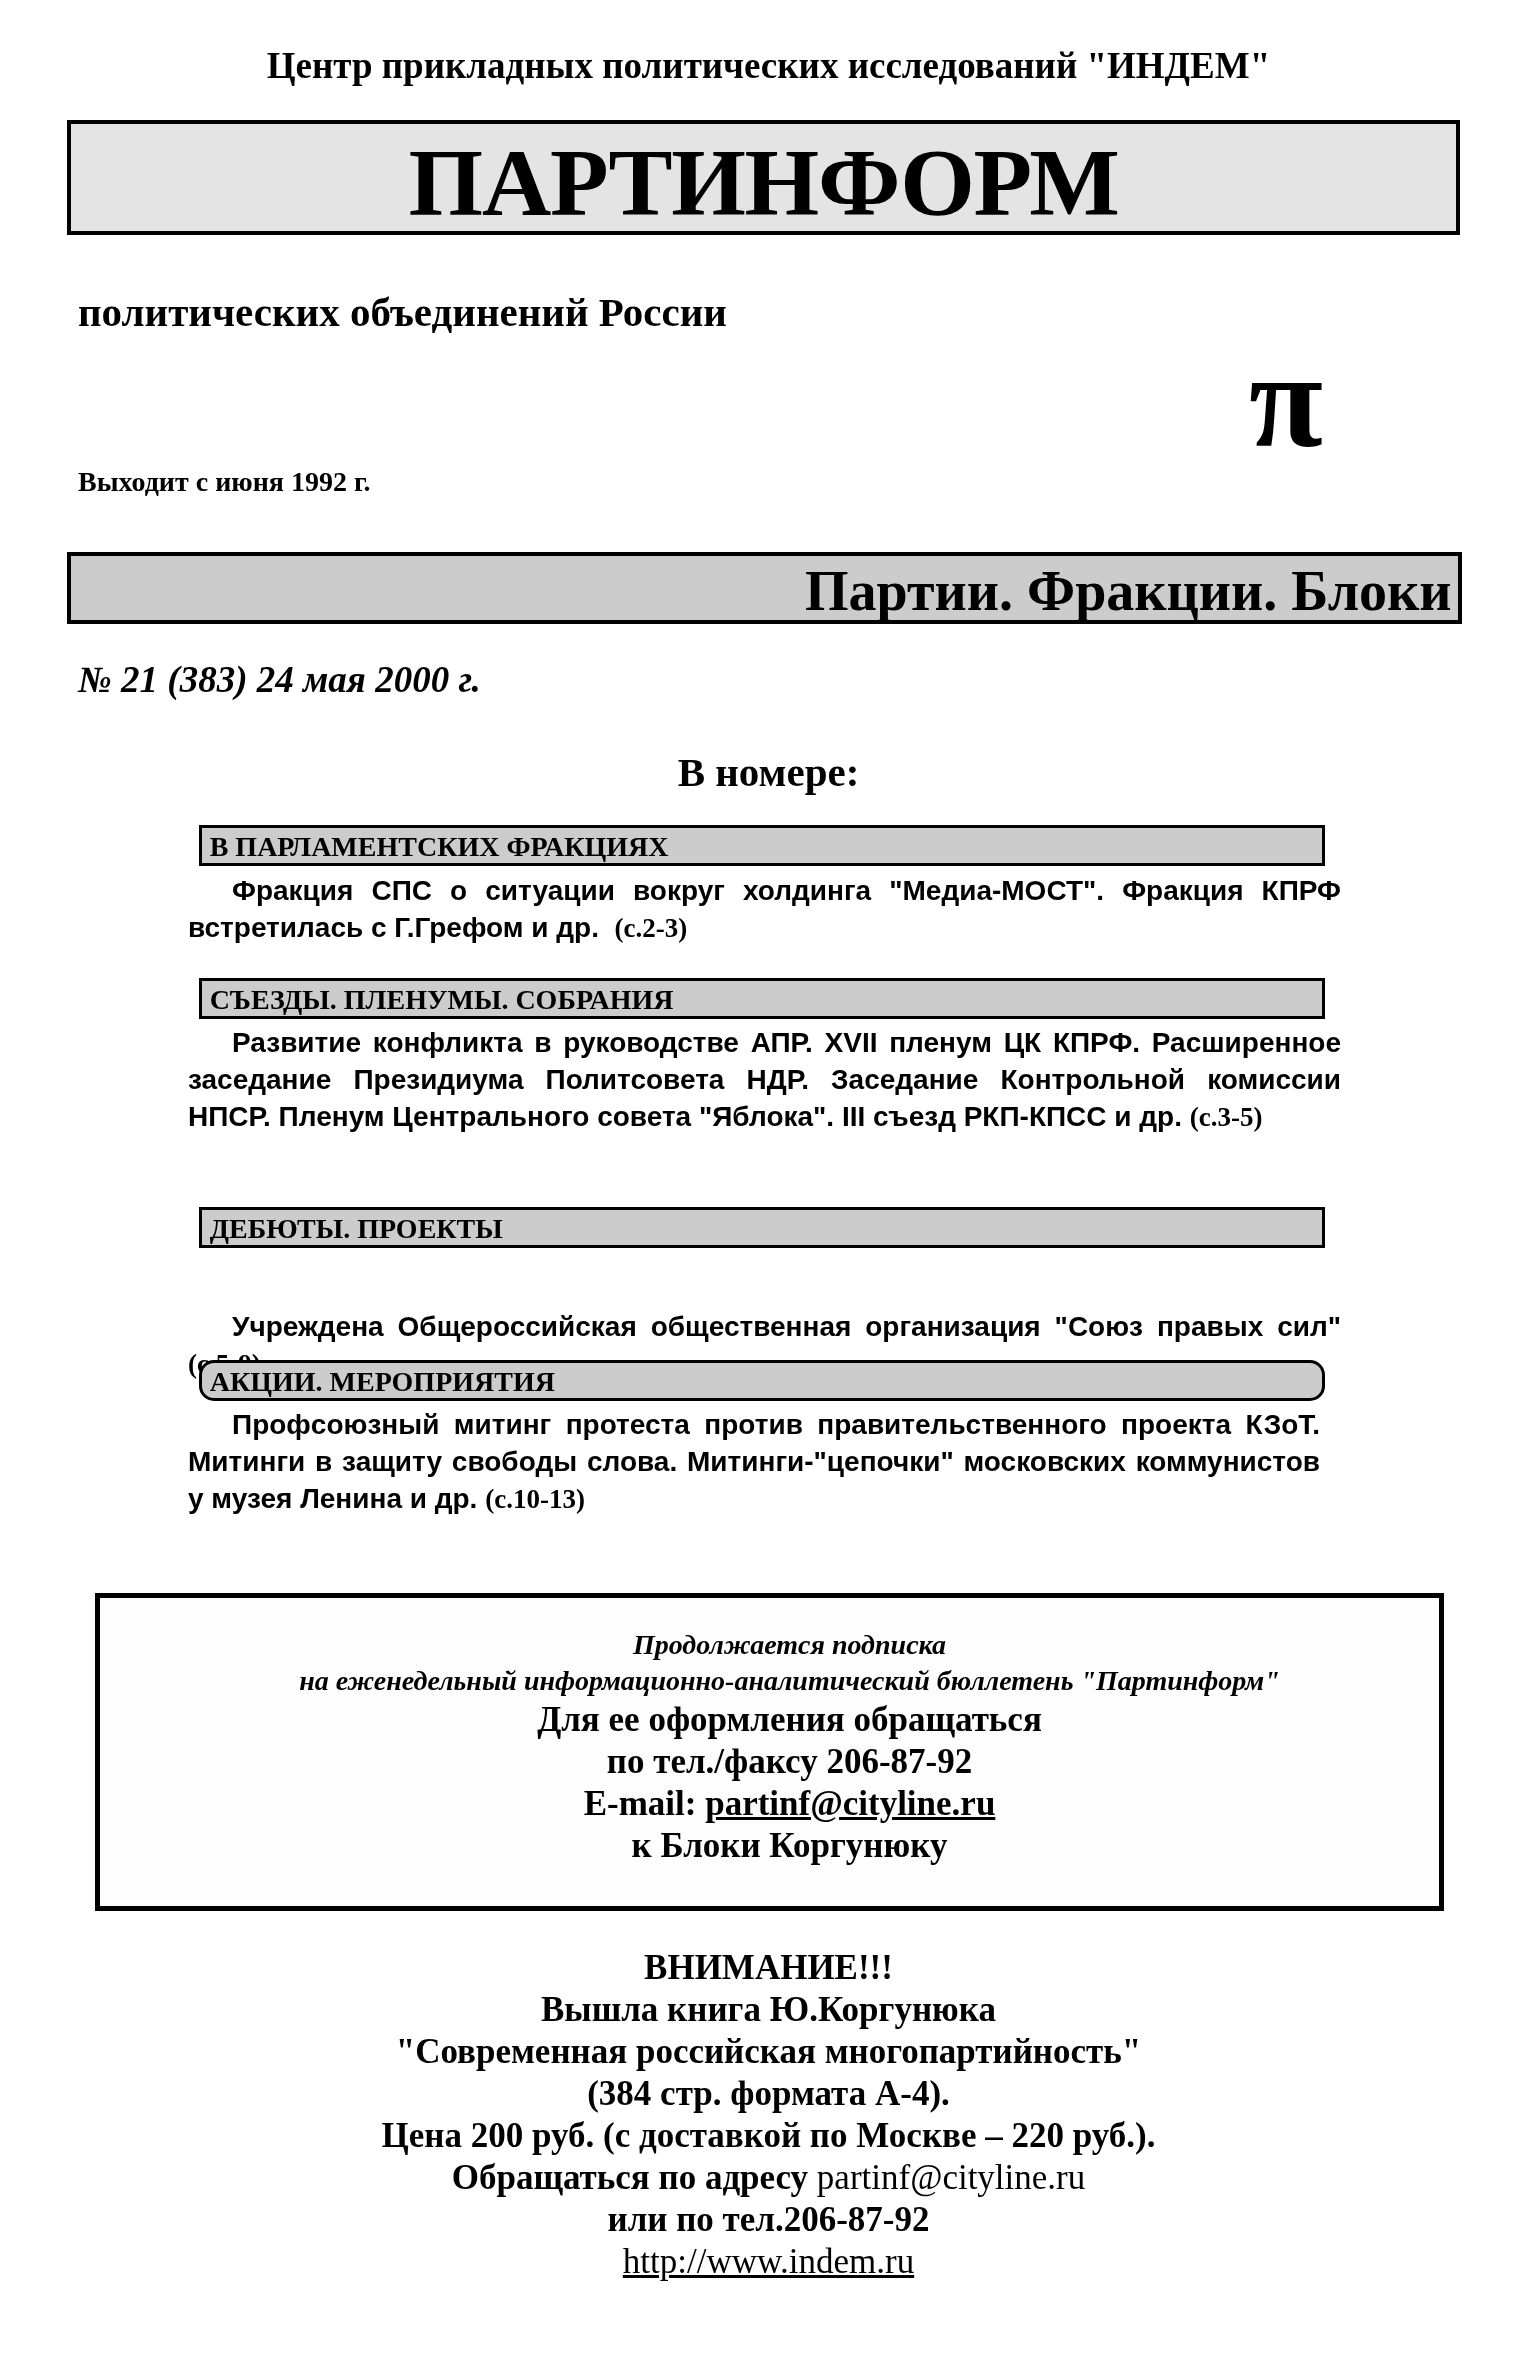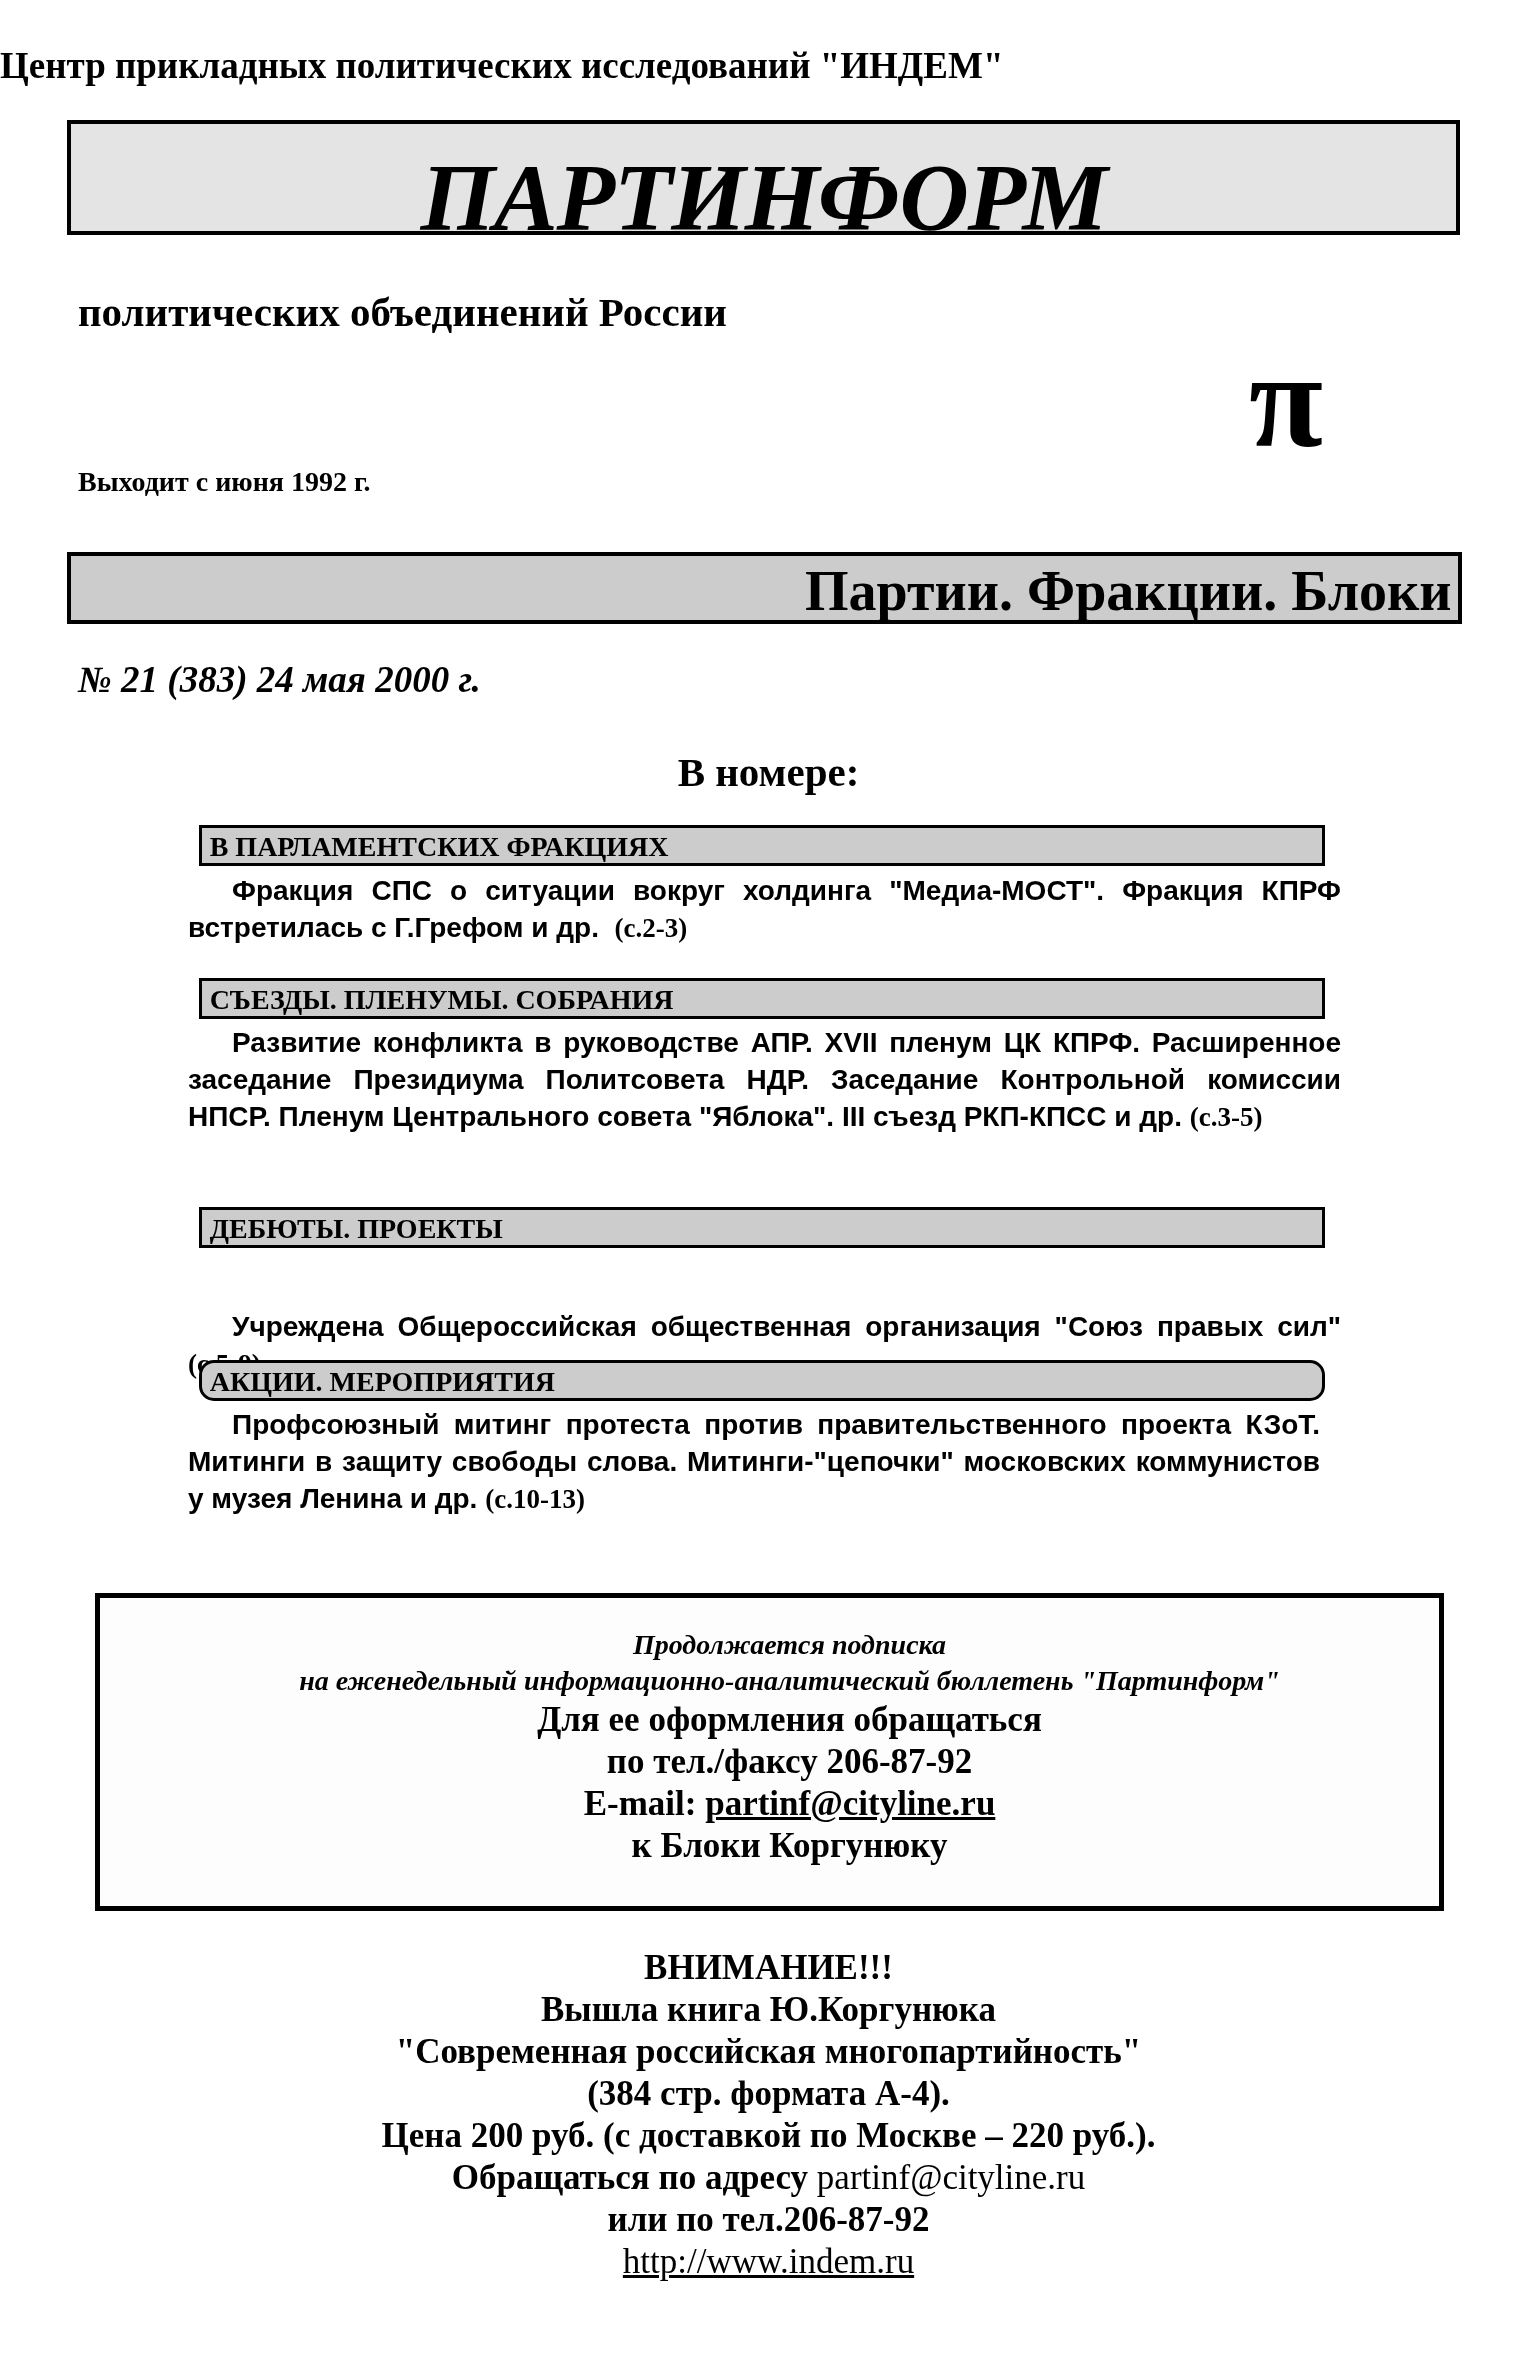--- a/index.html
+++ b/index.html
@@ -1,24 +1,24 @@
 <!DOCTYPE html>
 <html style="font-size:10.2px"><head>
 <meta charset="utf-8">
 <style>
   html, body { margin: 0; padding: 0; background: #ffffff; }
   body { width: 1537px; height: 2377px; position: relative; overflow: hidden; color: #000; }
   .serif { font-family: "Liberation Serif", "DejaVu Serif", serif; }
   .sans { font-family: "Liberation Sans", "DejaVu Sans", sans-serif; }
   .abs { position: absolute; }
 
-  #org-name { left: 0; top: 44px; width: 1537px; font-size: 37px; font-weight: bold; }
+  #org-name { left: 0; top: 44px; width: 1537px; text-align: center; font-size: 37px; font-weight: bold; }
 
   #title-box { left: 67px; top: 120px; width: 1385px; height: 107px; background: #e4e4e4; border: 4.5px solid #000; }
-  #title-text { position: absolute; left: 0; right: 0; top: 18px; text-align: center; font-size: 96px; font-weight: bold; font-style: italic; letter-spacing: -1.3px; }
+  #title-text { position: absolute; left: 0; right: 0; top: 3px; text-align: center; font-size: 96px; font-weight: bold; letter-spacing: -1.3px; }
 
   .subtitle { left: 78px; font-size: 41px; font-weight: bold; line-height: 50px; }
   #subtitle { top: 287px; }
   #pi-logo { left: 1249px; top: 333px; font-size: 135px; font-weight: bold; line-height: 1; }
   #since { left: 78px; top: 466px; font-size: 28px; font-weight: bold; }
 
   #section-band { left: 67px; top: 552px; width: 1387px; height: 64px; background: #cccccc; border: 4.5px solid #000; }
   #section-text { position: absolute; right: 6.4px; top: 2.6px; font-size: 56px; font-weight: bold; }
 
   #issue { left: 78px; top: 658px; font-size: 37px; font-weight: bold; font-style: italic; }

